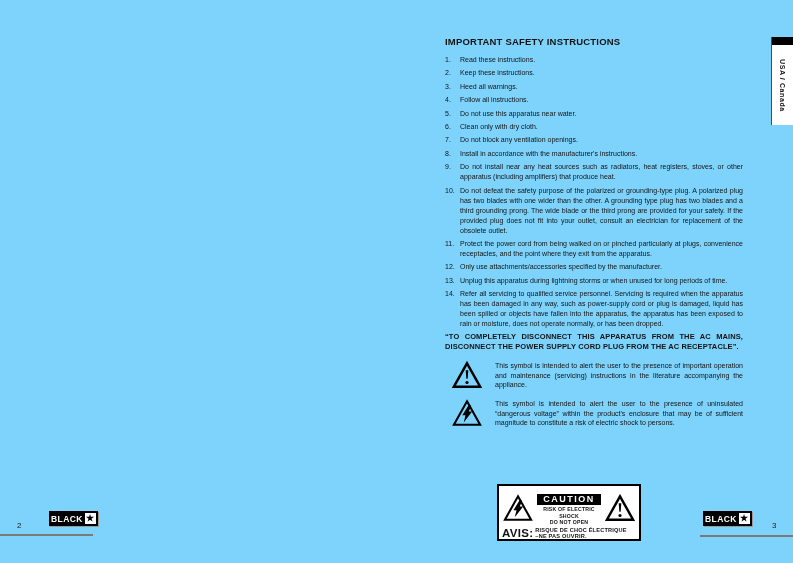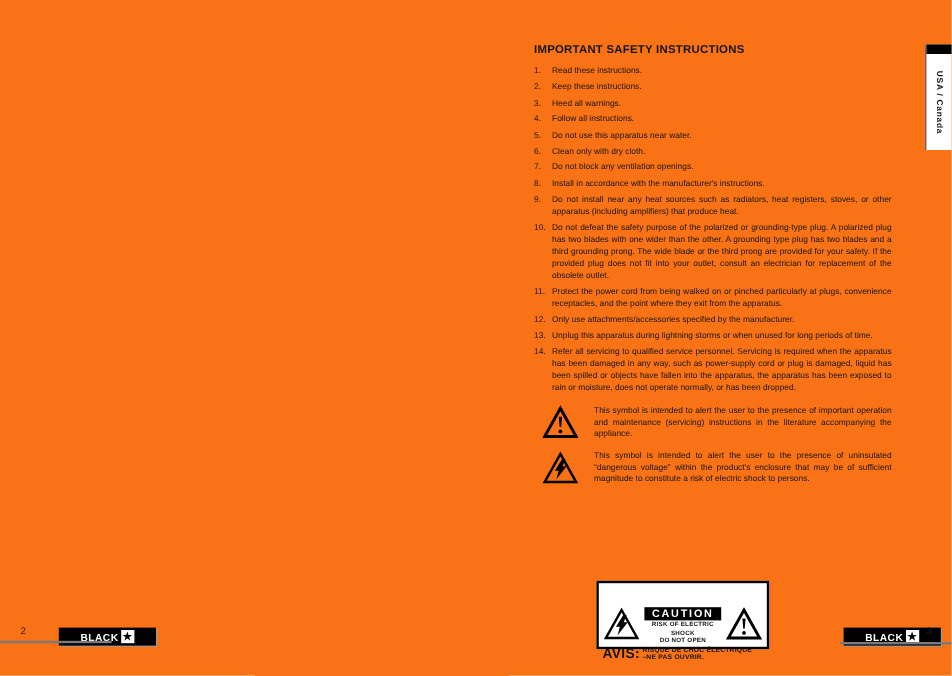--- a/index.html
+++ b/index.html
@@ -2,21 +2,21 @@
 <html><head>
 <meta charset="utf-8">
 <style>
   * { margin:0; padding:0; box-sizing:border-box; }
   html,body { background:#fff; }
   body {
     width:793px; height:563px; position:relative; overflow:hidden;
     font-family:"Liberation Sans", sans-serif; color:#141414;
     -webkit-font-smoothing:antialiased;
   }
-  .sheet { position:absolute; inset:0; background:#f97316; }
+  .sheet { position:absolute; inset:0; background:#7dd3fc; }
 
   
   .content { position:absolute; left:445px; top:36px; width:298px; }
   .page-title { font-size:9.5px; font-weight:bold; letter-spacing:0.2px; margin-bottom:8px; }
 
   .li { display:flex; margin-bottom:3.4px; font-size:7px; line-height:10px; }
   .li .num { flex:0 0 15px; }
   .li .txt { flex:1; text-align:justify; }
 
   .warn {
@@ -27,39 +27,39 @@
   .symrow { display:flex; margin-top:8px; margin-bottom:8px; }
   .symrow .tri { flex:0 0 30px; margin-left:7px; margin-right:13px; }
   .symrow p { flex:1; font-size:7px; line-height:9.5px; text-align:justify; padding-top:1px; }
   .tri svg { display:block; }
 
   
   .caution-box {
     position:absolute; left:497px; top:484px; width:144px; height:57px;
     border:2px solid #000; background:#fff;
   }
-  .cb-top { display:flex; justify-content:space-between; align-items:flex-start; padding:20px 4px 0 4px; }
+  .cb-top { display:flex; justify-content:space-between; align-items:flex-start; padding:8px 4px 0 4px; }
   .cb-center { flex:1; text-align:center; padding:0 2px; }
   .cb-banner {
     display:block; background:#000; color:#fff; font-weight:bold;
     font-size:9px; line-height:11px; letter-spacing:1.5px; margin:0 auto 1px auto; width:64px;
   }
   .cb-line { font-size:5.2px; font-weight:bold; line-height:6.5px; letter-spacing:0.2px; }
   .cb-avis { display:flex; padding:1px 3px 0 3px; }
   .avis-label { font-size:11.5px; font-weight:bold; letter-spacing:0.3px; margin-right:2px; }
   .avis-lines { font-size:5.6px; font-weight:bold; line-height:6.5px; text-align:left; letter-spacing:0.2px; }
 
   
   .pagenum { position:absolute; font-size:8px; color:#222; }
   .pagenum-left  { left:17px;  top:521px; }
   .pagenum-right { left:772px; top:521px; }
   .badge {
-    position:absolute; top:523px; height:15px;
+    position:absolute; top:511px; height:15px;
     display:inline-flex; align-items:center; gap:2px;
-    background:#000; color:#fff; padding:1px 18px;
+    background:#000; color:#fff; padding:1px 2px;
     font-size:8.5px; font-weight:bold; letter-spacing:0.4px;
     box-shadow:1px 1px 0 #9a9a9a;
   }
   .badge-left { left:49px; }
   .badge-right { left:703px; }
   .starbox {
     background:#fff; color:#000; width:11px; height:11px;
     display:inline-flex; align-items:center; justify-content:center; font-size:9px; line-height:1;
   }
   .rule { position:absolute; height:2px; background:#7b7b7b; top:534px; }
@@ -136,20 +136,21 @@
       </div>
     <div class="li">
         <span class="num">13.</span>
         <span class="txt">Unplug this apparatus during lightning storms or when unused for long periods of time.</span>
       </div>
     <div class="li">
         <span class="num">14.</span>
         <span class="txt">Refer all servicing to qualified service personnel. Servicing is required when the apparatus has been damaged in any way, such as power-supply cord or plug is damaged, liquid has been spilled or objects have fallen into the apparatus, the apparatus has been exposed to rain or moisture, does not operate normally, or has been dropped.</span>
       </div>
 
+    <p class="warn">“TO COMPLETELY DISCONNECT THIS APPARATUS FROM THE AC MAINS, DISCONNECT THE POWER SUPPLY CORD PLUG FROM THE AC RECEPTACLE”.</p>
 
     <div class="symrow">
       <span class="tri">
         <svg width="30" height="30" viewBox="0 0 32 30">
           <polygon points="16,2.5 30,27.5 2,27.5" fill="none" stroke="#000" stroke-width="2.6" stroke-linejoin="miter"></polygon>
           <path d="M14.6,10 h2.8 l-0.7,9 h-1.4 Z" fill="#000"></path>
           <circle cx="16" cy="23" r="1.7" fill="#000"></circle>
         </svg>
       </span>
       <p>This symbol is intended to alert the user to the presence of important operation and maintenance (servicing) instructions in the literature accompanying the appliance.</p>

